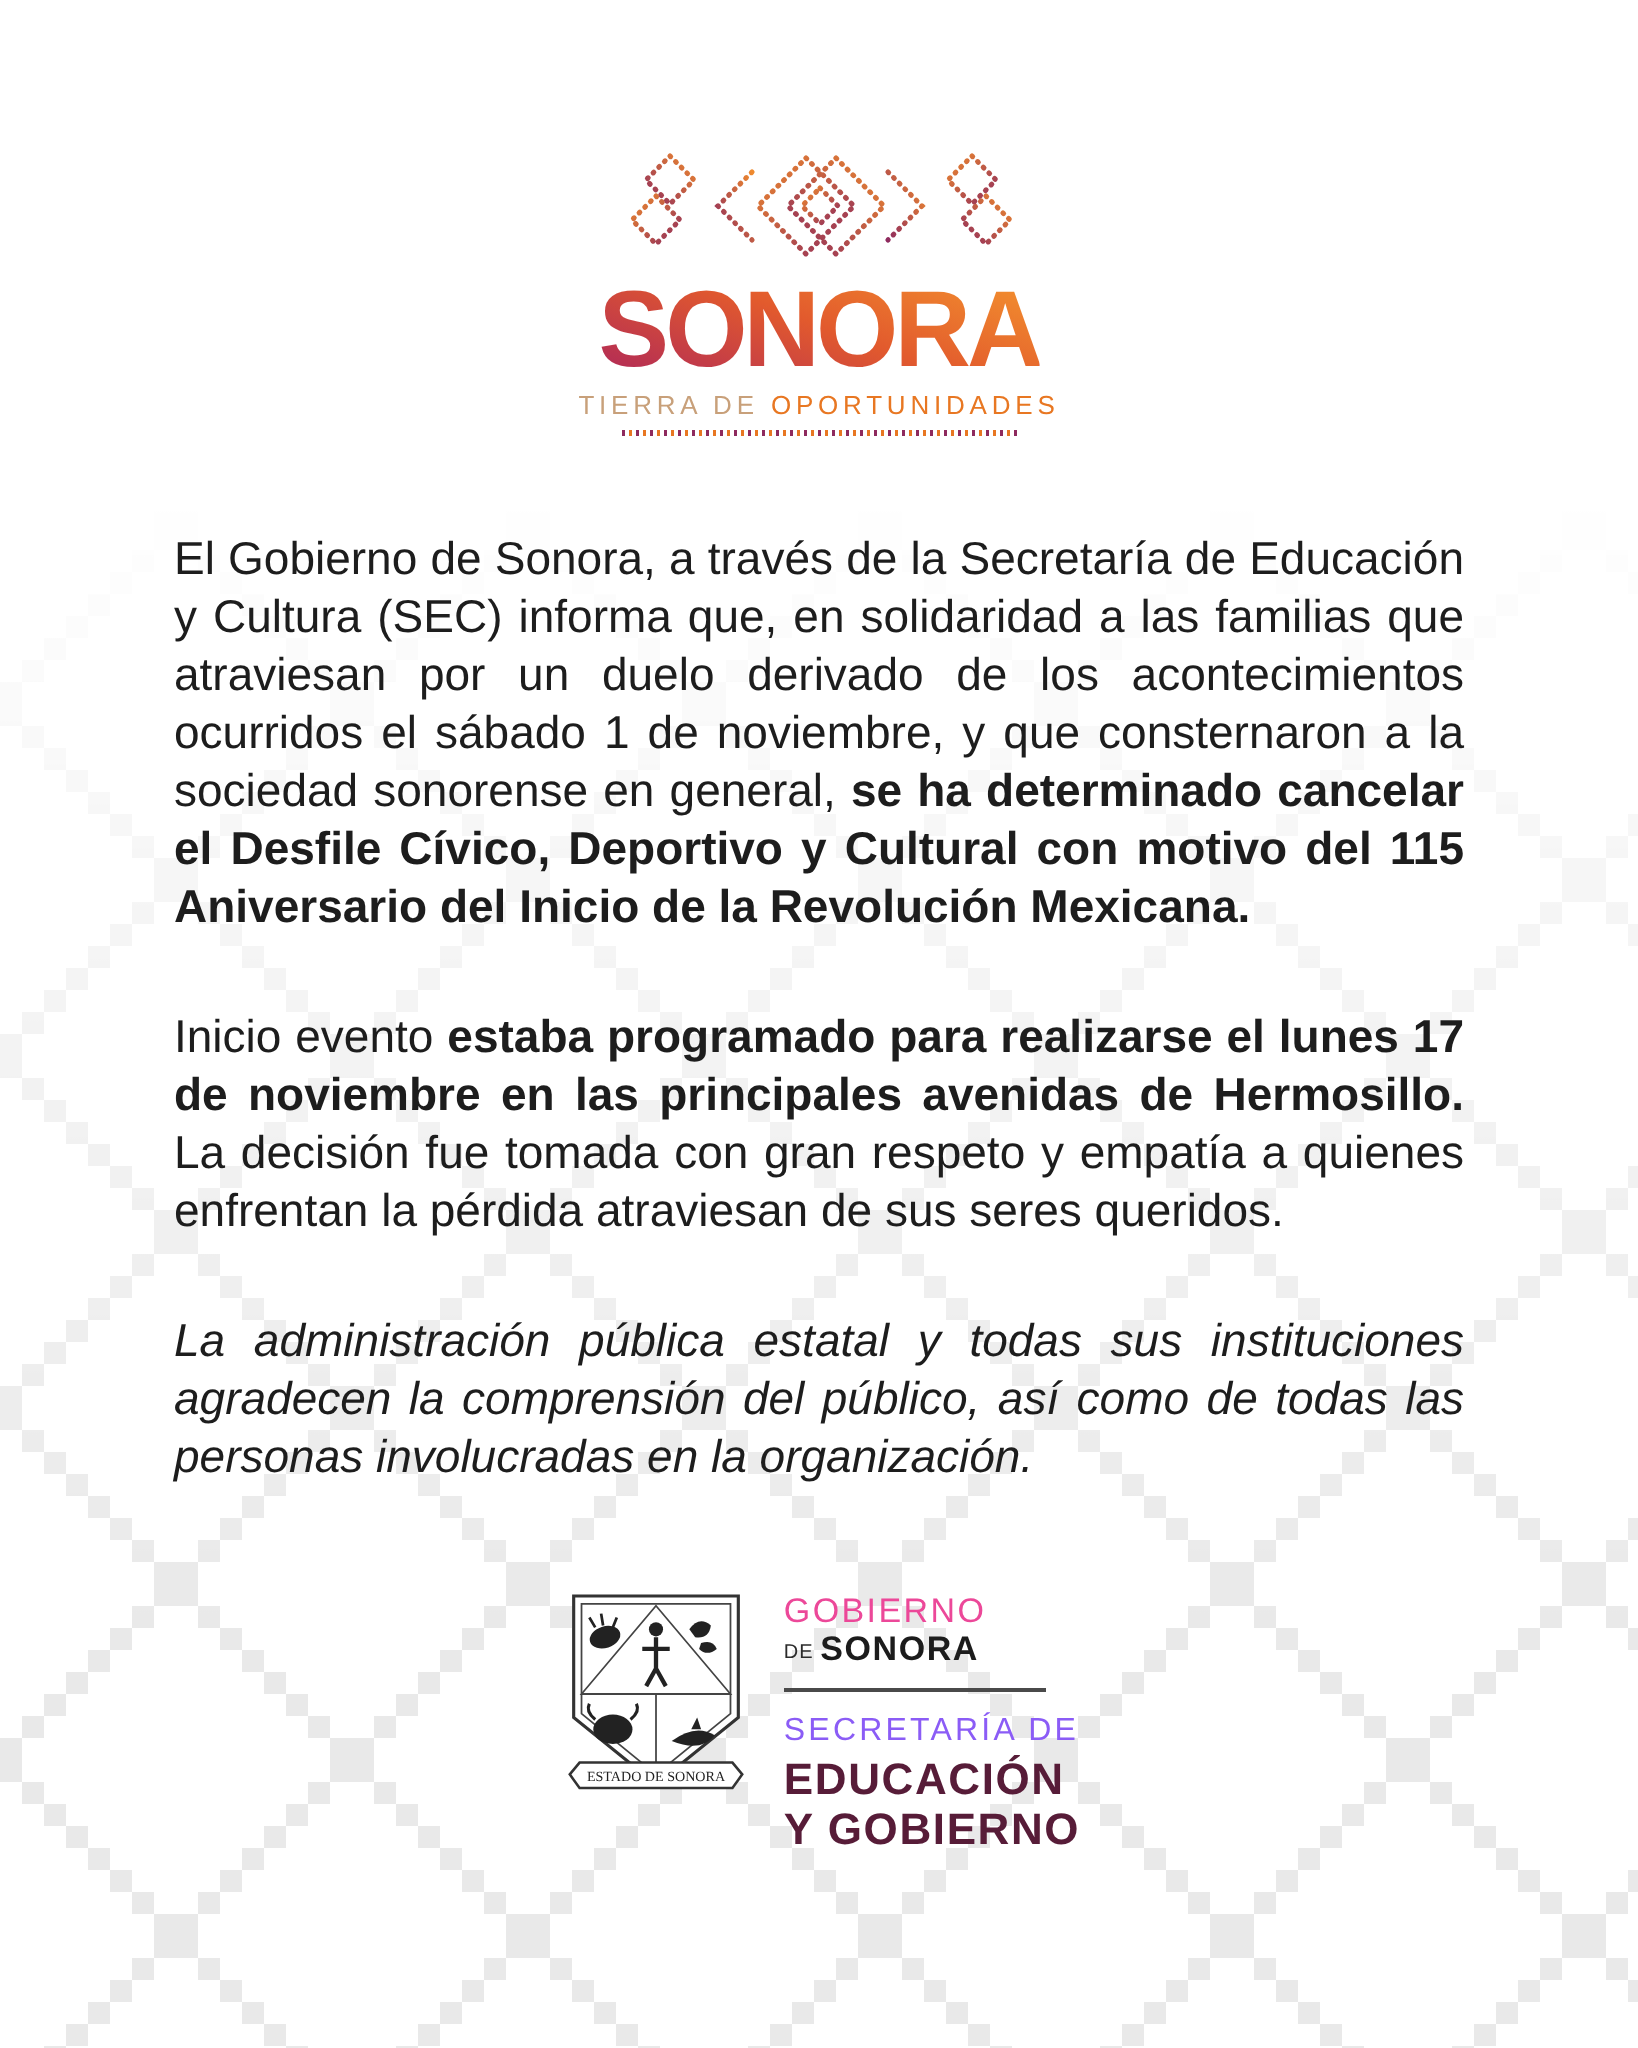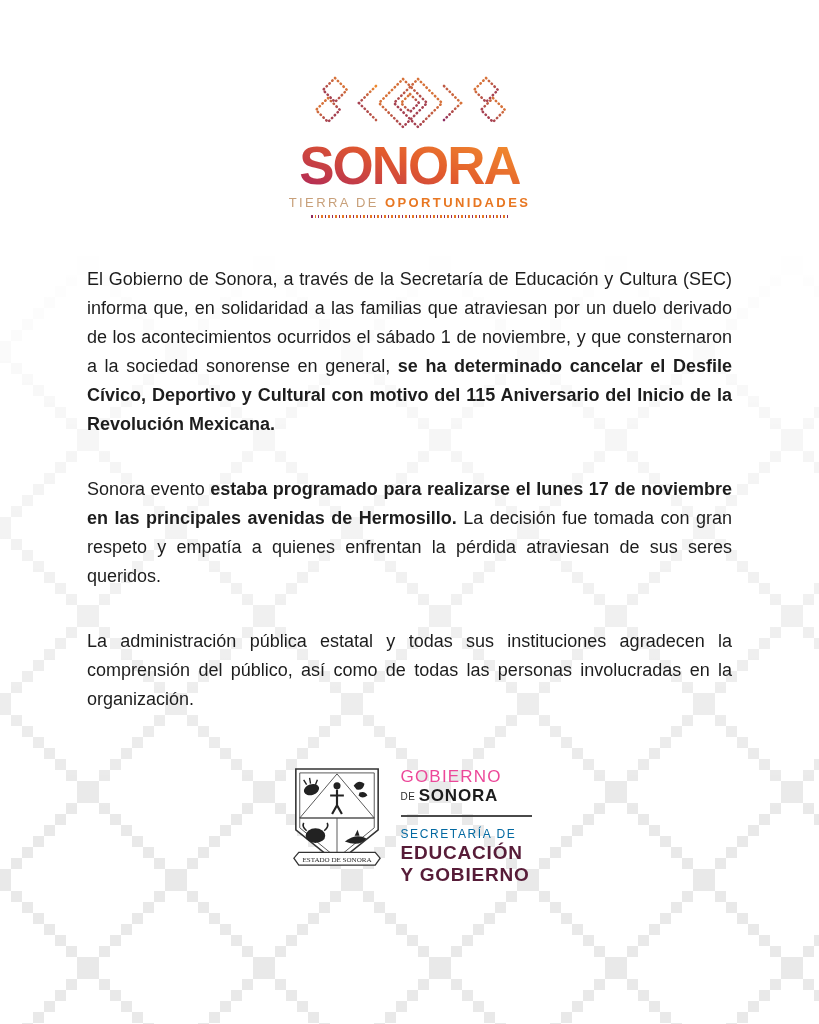--- a/index.html
+++ b/index.html
@@ -30,58 +30,58 @@
     display:inline-block;
     transform:scaleX(0.98);
   }
   .brand-tagline{
     margin-top:3px;
     font-size:13px;
     letter-spacing:2.4px;
     line-height:1.2;
   }
   .tag-plain{color:#c8a07a;font-weight:400;text-align:right;}
-  .tag-orange{color:#e87722;font-weight:700;}
+  .tag-orange{color:#e87722;font-weight:400;}
   .dotted-strip{
     width:198px;height:3px;margin:4px auto 0;
     background:repeating-linear-gradient(90deg,
       #8e2a5e 0 1.5px, rgba(255,255,255,0) 1.5px 3.5px,
       #e87722 3.5px 5px, rgba(255,255,255,0) 5px 7px);
   }
 
   
   .body-text{
     width:645px;
     margin:47px auto 0;
     text-align:justify;
-    font-size:18px;
+    font-size:23px;
     line-height:29px;
     color:#1d1d1d;
   }
   .body-text p{margin:0 0 36px;}
-  .body-text p:last-child{margin-bottom:16px;}
+  .body-text p:last-child{margin-bottom:16px;font-style:italic;}
   .body-text .b{font-weight:700;}
 
   
   .footer{
     margin-top:46px;
     display:flex;
     justify-content:center;
     align-items:flex-start;
     gap:15px;
   }
   .seal{width:98px;height:116px;flex:0 0 auto;}
   .gov-block{padding-top:8px;text-align:left;}
   .gob-line1{font-size:17px;letter-spacing:1.2px;color:#ec4899;line-height:1.1;}
   .gob-line2{font-size:17px;line-height:1.15;color:#1c1c1c;}
   .gob-line2 .de{font-size:10px;letter-spacing:.5px;color:#2b2b2b;vertical-align:1px;margin-top:15px;}
   .gob-line2 .strong{font-weight:700;letter-spacing:.8px;}
   .gov-rule{width:131px;height:2px;background:#4a4a4a;margin:9px 0 10px;}
-  .sec-de{font-size:12px;letter-spacing:1.6px;color:#0369a1;line-height:1.3;}
-  .sec-main{font-size:19px;font-weight:700;letter-spacing:.8px;color:#571c38;line-height:1.15;}
+  .sec-de{font-size:16px;letter-spacing:1.6px;color:#8b5cf6;line-height:1.3;}
+  .sec-main{font-size:22px;font-weight:700;letter-spacing:.8px;color:#571c38;line-height:1.15;}
 </style>
 </head>
 <body>
 
 <div class="page">
 
   <svg class="bg-pattern" width="819" height="1024">
     <defs>
       <pattern id="diamondTile" width="176" height="176" patternUnits="userSpaceOnUse">
           <rect x="0" y="0" width="11" height="11" fill="#e9e9e9"></rect>
@@ -158,21 +158,21 @@
       </svg>
       <div class="brand-word">SONORA</div>
       <div class="brand-tagline">
         <span class="tag-plain">TIERRA DE </span><span class="tag-orange">OPORTUNIDADES</span>
       </div>
       <div class="dotted-strip"></div>
     </header>
 
     <main class="body-text">
       <p><span>El Gobierno de Sonora, a través de la Secretaría de Educación y Cultura (SEC) informa que, en solidaridad a las familias que atraviesan por un duelo derivado de los acontecimientos ocurridos el sábado 1 de noviembre, y que consternaron a la sociedad sonorense en general, </span><span class="b">se ha determinado cancelar el Desfile Cívico, Deportivo y Cultural con motivo del 115 Aniversario del Inicio de la Revolución Mexicana.</span></p>
-      <p><span>Sonora evento </span><span class="b">estaba programado para realizarse el lunes 17 de noviembre en las principales avenidas de Hermosillo.</span><span> La decisión fue tomada con gran respeto y empatía a quienes enfrentan la pérdida atraviesan de sus seres queridos.</span></p>
+      <p><span>Inicio evento </span><span class="b">estaba programado para realizarse el lunes 17 de noviembre en las principales avenidas de Hermosillo.</span><span> La decisión fue tomada con gran respeto y empatía a quienes enfrentan la pérdida atraviesan de sus seres queridos.</span></p>
       <p><span>La administración pública estatal y todas sus instituciones agradecen la comprensión del público, así como de todas las personas involucradas en la organización.</span></p>
     </main>
 
     <footer class="footer">
       <svg class="seal" viewBox="0 0 100 116">
         <g fill="none" stroke="#333" stroke-width="1.6">
           <path d="M8 8 H92 V70 L50 104 L8 70 Z" fill="#fff"></path>
         </g>
         <g fill="none" stroke="#444" stroke-width="0.9">
           <path d="M12 12 H88 V68 L50 99 L12 68 Z"></path>

